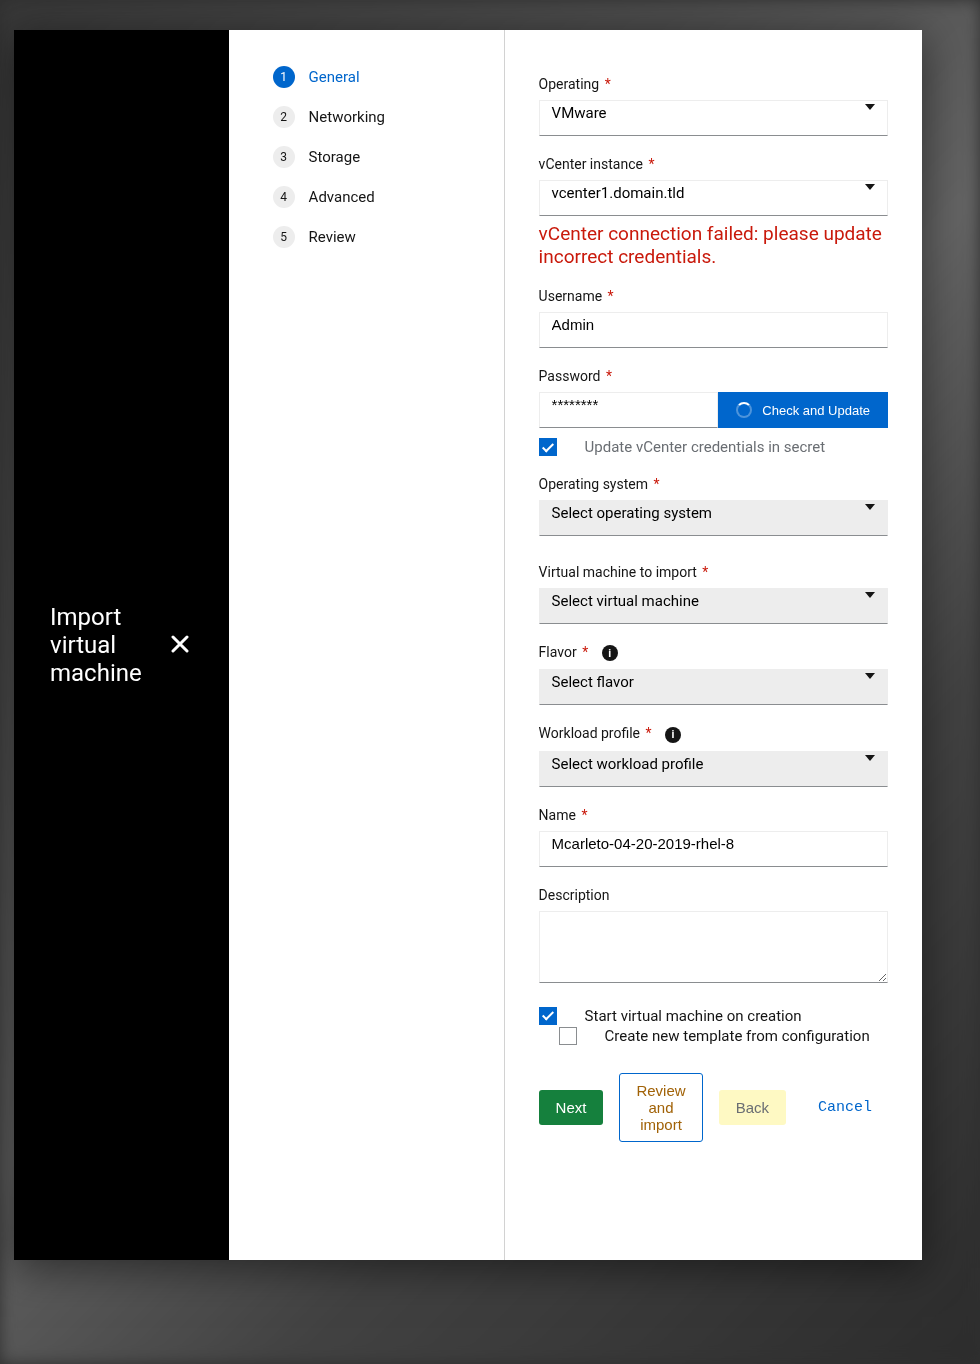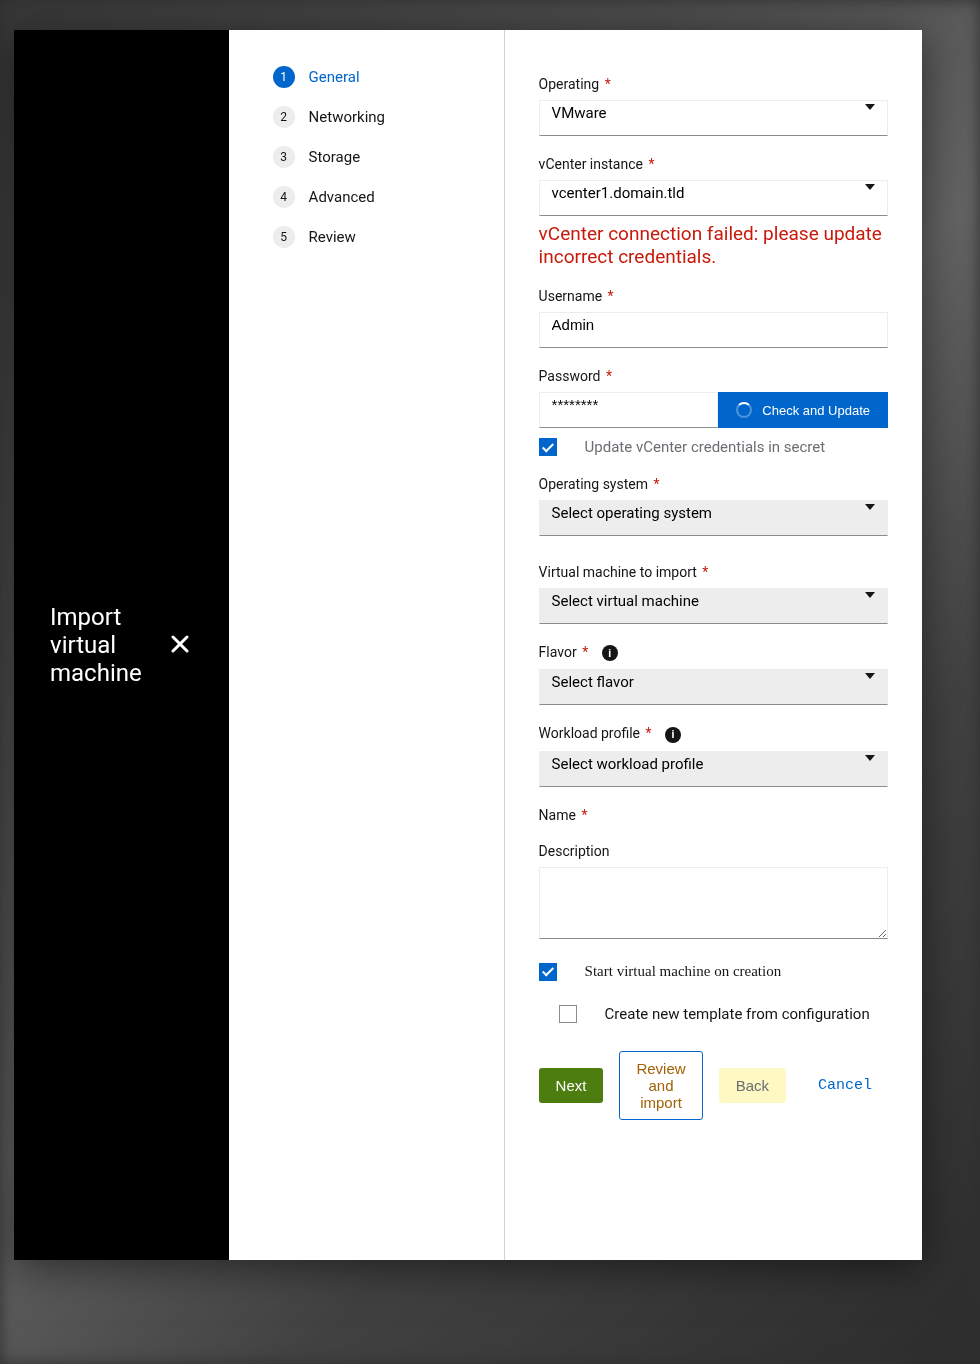--- a/index.html
+++ b/index.html
@@ -237,21 +237,21 @@
       margin-top: 28px;
     }
     .btn {
       padding: 8px 16px;
       font-size: 15px;
       border-radius: 3px;
       cursor: pointer;
       border: 1px solid transparent;
     }
     .btn-primary {
-      background: #4d7c0f;
+      background: #15803d;
       color: #fff;
     }
     .btn-secondary {
       background: #fff;
       color: #a16207;
       border-color: #06c;
     }
     .btn-disabled {
       background: #fef9c3;
       color: #6a6e73;
@@ -374,33 +374,36 @@
       <div class="form-group">
         <label class="form-label"><span>Workload profile</span> <span class="req">*</span> <span class="info-icon">i</span></label>
         <div class="select-control disabled">
           <span>Select workload profile</span>
           <span class="caret"></span>
         </div>
       </div>
 
       <div class="form-group">
         <label class="form-label"><span>Name</span> <span class="req">*</span></label>
+        <div class="text-control">
+          <input type="text" value="Mcarleto-04-20-2019-rhel-8" style="">
+        </div>
       </div>
 
       <div class="form-group">
         <label class="form-label">Description</label>
         <textarea class="textarea-control" style=""></textarea>
       </div>
 
-      <div class="checkbox-row" style="margin-top:17px;font-family:Liberation Serif, serif;">
+      <div class="checkbox-row" style="margin-top:17px;">
         <div class="checkbox checked"></div>
         <span class="checkbox-label">Start virtual machine on creation</span>
       </div>
 
-      <div class="checkbox-row" style="margin-top:24px;padding-left:20px;">
+      <div class="checkbox-row" style="margin-top:2px;padding-left:20px;">
         <div class="checkbox"></div>
         <span class="checkbox-label">Create new template from configuration</span>
       </div>
 
       <div class="footer">
         <button class="btn btn-primary">Next</button>
         <button class="btn btn-secondary">Review and import</button>
         <button class="btn btn-disabled">Back</button>
         <button class="btn btn-link">Cancel</button>
       </div>

